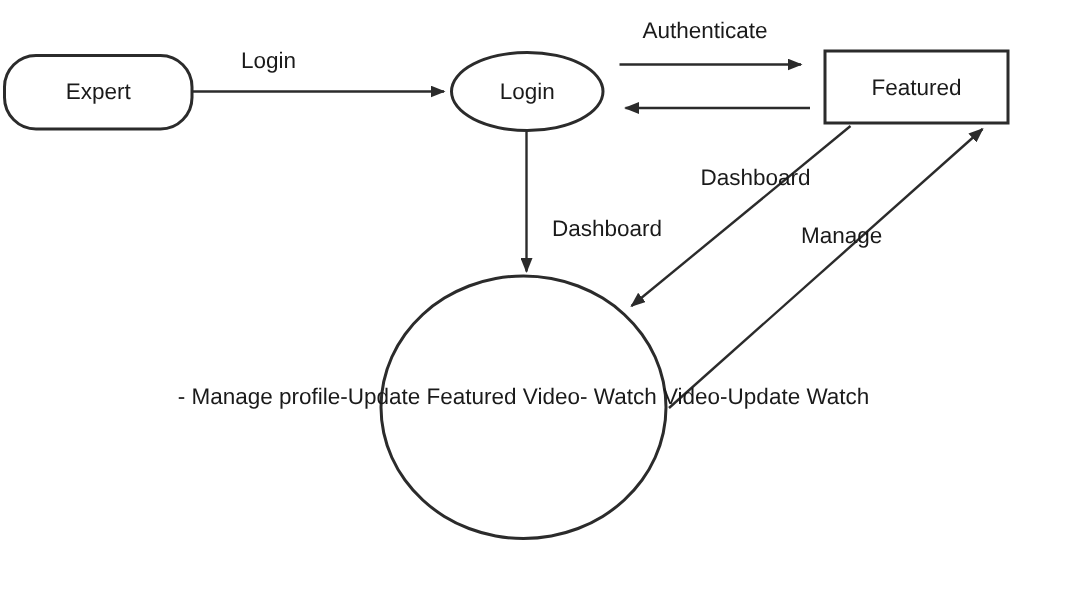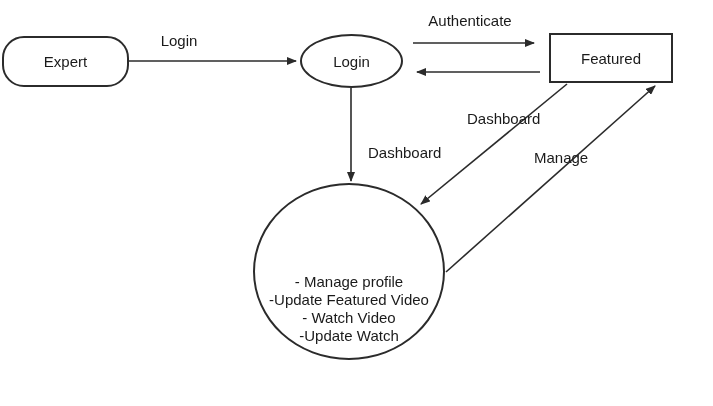--- a/index.html
+++ b/index.html
@@ -34,23 +34,22 @@
     font-size: 15px;
     line-height: 17px;
     text-align: center;
   }
   .node-expert   { left: 2px;   top: 36px;  width: 127px; height: 51px; border-radius: 22px; }
   .node-login    { left: 300px; top: 34px;  width: 103px; height: 54px; border-radius: 50%; }
   .node-database { left: 549px; top: 33px;  width: 124px; height: 50px; }
   .node-circle   {
     left: 253px; top: 183px; width: 192px; height: 177px;
     border-radius: 50%;
-    flex-direction: column;
+    flex-direction: row;
     padding-bottom: 13px;
-    justify-content: flex-end;
   }
   .circle-line {
     font-size: 15px;
     line-height: 18px;
     white-space: nowrap;
   }
   .edge-label {
     position: absolute;
     font-size: 15px;
     line-height: 16px;

